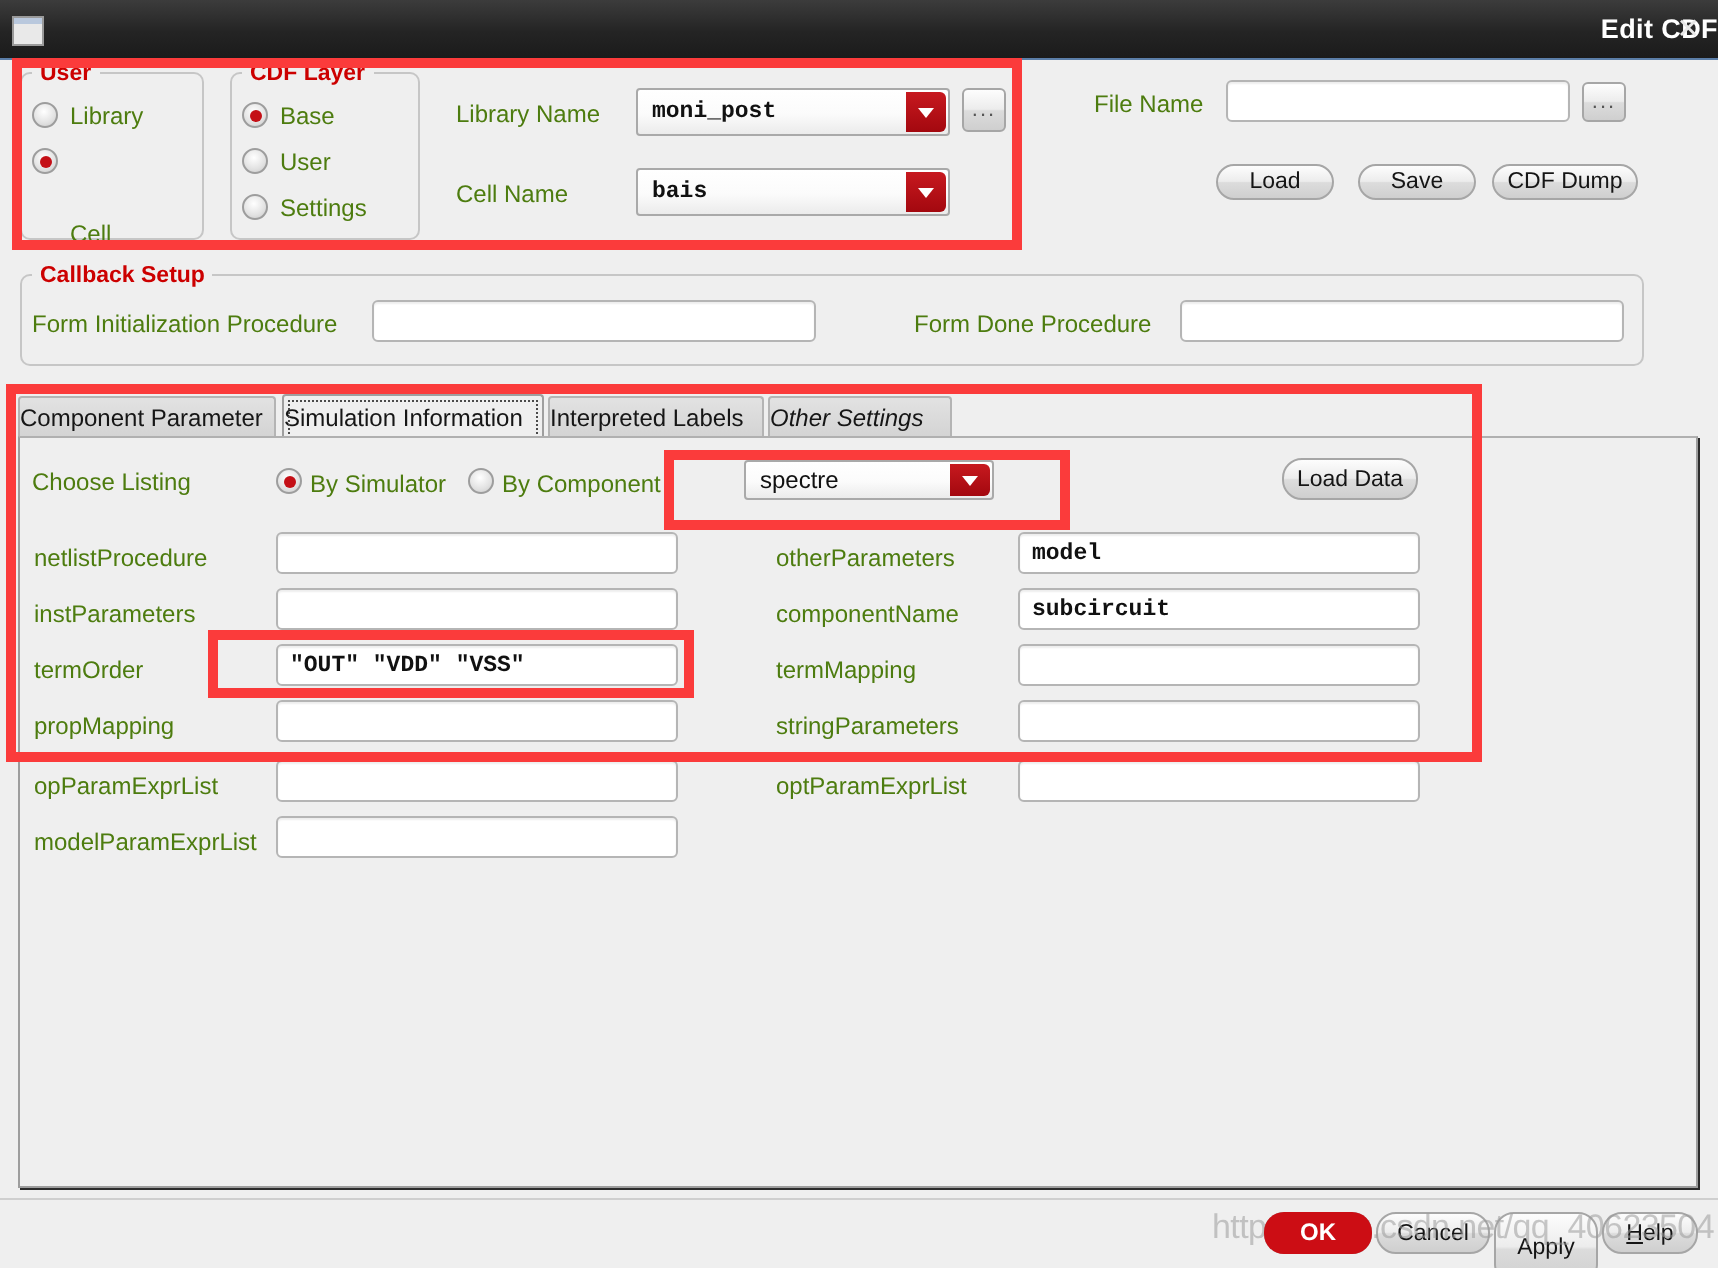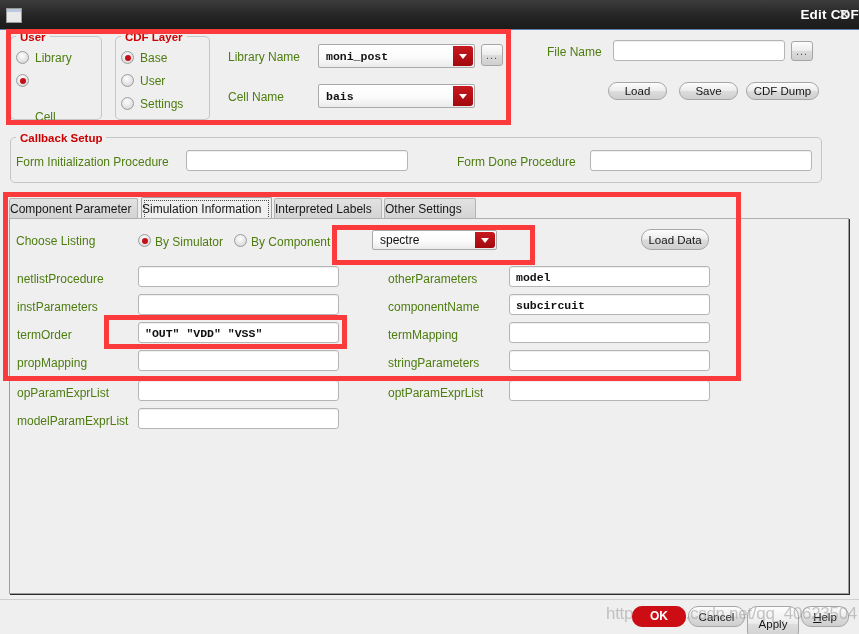--- a/index.html
+++ b/index.html
@@ -354,21 +354,21 @@
   <div class="tab" style="left:9px; top:198px; width:129px; height:21px; line-height:21px;">
     <span>Component Parameter</span>
   </div>
   <div class="tab active" style="left:141px; top:197px; width:131px; height:22px; line-height:22px;">
     <span class="focusring"></span>
     <span>Simulation Information</span>
   </div>
   <div class="tab" style="left:274px; top:198px; width:108px; height:21px; line-height:21px;">
     <span>Interpreted Labels</span>
   </div>
-  <div class="tab" style="left:384px; top:198px; width:92px; height:21px; line-height:21px;">
+  <div class="tab" style="left:384px; top:198px; width:92px; height:21px; line-height:21px;font-style:italic;">
     <span>Other Settings</span>
   </div>
 
   <div class="panel" style="left:9px; top:218px; width:840px; height:376px;"></div>
 
   <div class="lbl" style="left:16px; top:234px;">Choose Listing</div>
   <div class="radio on" style="left:138px; top:234px;"></div>
   <div class="lbl" style="left:155px; top:235px;">By Simulator</div>
   <div class="radio" style="left:234px; top:234px;"></div>
   <div class="lbl" style="left:251px; top:235px;">By Component</div>

